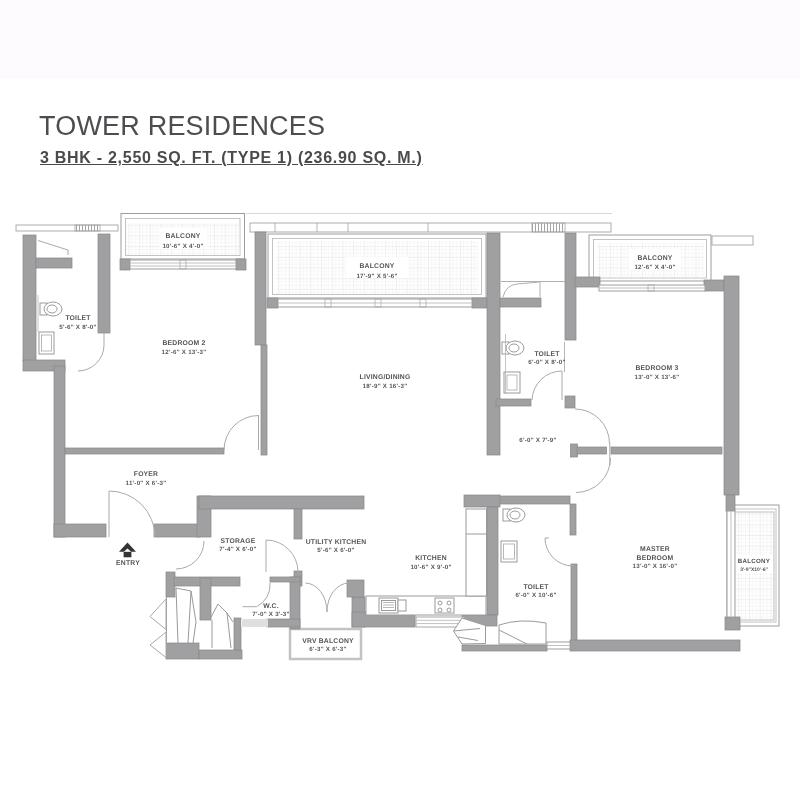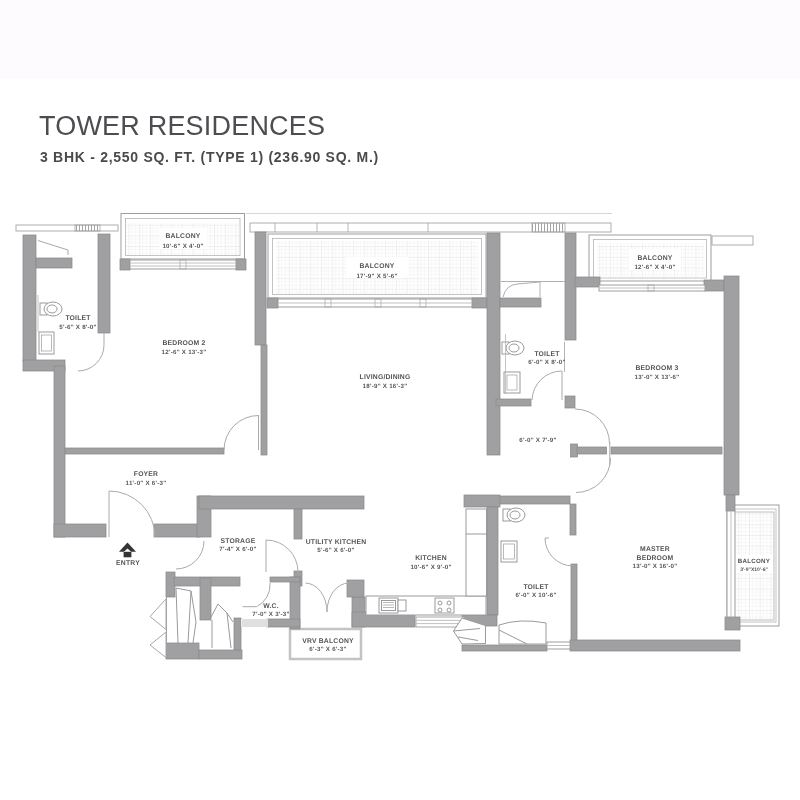--- a/index.html
+++ b/index.html
@@ -2,21 +2,21 @@
 <html><head>
 <meta charset="utf-8">
 <style>
   html,body{margin:0;padding:0;background:#ffffff;}
   *{-webkit-font-smoothing:antialiased;}
   .page{position:relative;width:800px;height:798px;background:#ffffff;overflow:hidden;}
   .band{position:absolute;left:0;top:0;width:800px;height:79px;background:#fdfbfd;}
   .title{position:absolute;left:39px;top:111px;font-family:"Liberation Sans",sans-serif;
          font-size:27px;color:#4d4d51;letter-spacing:0.2px;font-weight:normal;}
   .sub{position:absolute;left:40px;top:149px;font-family:"Liberation Sans",sans-serif;
-       font-size:14px;color:#4a4a4a;letter-spacing:0.72px;font-weight:bold;}
+       font-size:16px;color:#4a4a4a;letter-spacing:0.72px;font-weight:bold;text-decoration:underline;}
   svg{position:absolute;left:0;top:0;}
   text{font-family:"Liberation Sans",sans-serif;fill:#555555;font-weight:bold;text-rendering:geometricPrecision;}
   .rn{font-size:6.8px;letter-spacing:0.2px;}
   .rd{font-size:6.2px;letter-spacing:0.25px;}
 </style>
 </head>
 <body>
 <div class="page">
 
 <div class="band"></div>

